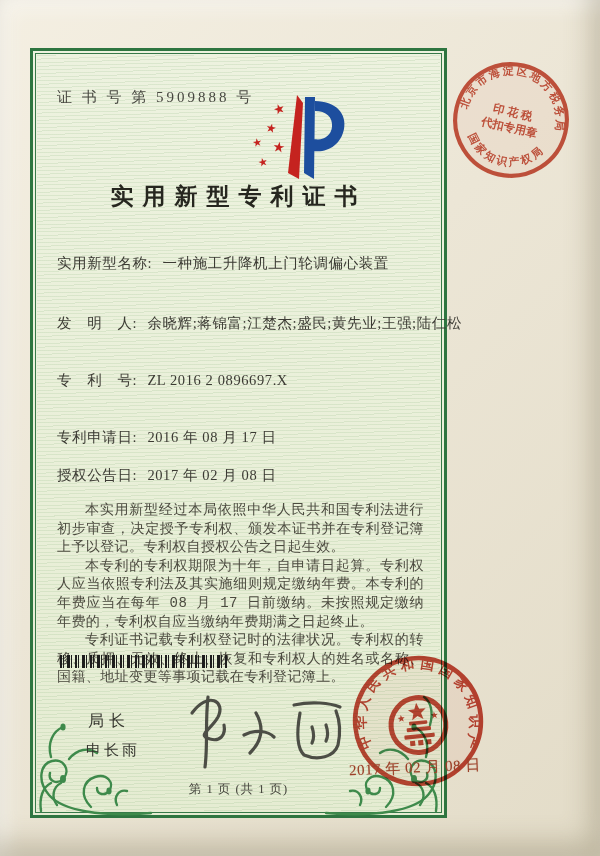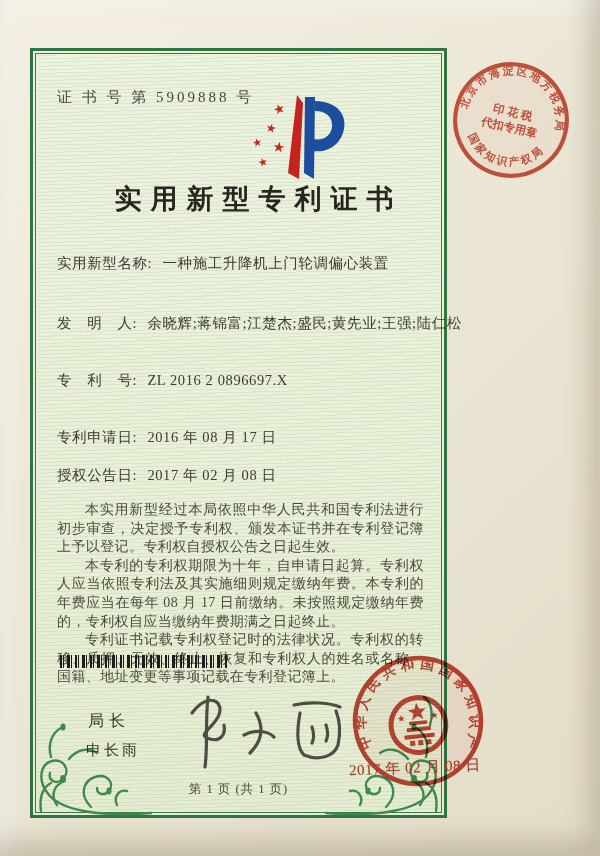--- a/index.html
+++ b/index.html
@@ -24,31 +24,31 @@
   }
   .frame::after{ 
     content:"";position:absolute;inset:4px;pointer-events:none;
     background:repeating-linear-gradient(178.5deg, rgba(120,170,110,.20) 0 1px, rgba(255,255,255,0) 1px 3.6px);
     opacity:.8;
   }
   .cert-no{position:absolute;left:24px;top:37px;font-size:15px;letter-spacing:3px;color:#474740;z-index:3;}
   .logo{position:absolute;left:212px;top:42px;width:110px;height:94px;z-index:3;}
   .title{
     position:absolute;left:0;top:130px;width:100%;text-align:center;
-    font-size:27px;font-weight:bold;letter-spacing:9px;color:#26261f;z-index:3;padding-left:20px;
+    font-size:23px;font-weight:bold;letter-spacing:9px;color:#26261f;z-index:3;
   }
   .fields{position:absolute;left:24px;right:18px;top:202px;z-index:3;}
   .field-row{font-size:14.5px;line-height:20px;color:#3b3a33;letter-spacing:.6px;white-space:nowrap;}
   .field-row .lab{display:inline-block;}
   .field-row .val{margin-left:6px;}
   .mt26{margin-top:40px}.mt24{margin-top:37px}.mt18{margin-top:18px}
   .paras{position:absolute;left:24px;right:20px;top:450px;z-index:3;}
   .paras p{
     margin:0;font-size:14px;line-height:18.6px;text-indent:2em;text-align:justify;
-    color:#4b4a3f;letter-spacing:.4px;
+    color:#4b4a3f;letter-spacing:.4px;font-family:Liberation Mono, monospace;
   }
   .barcode{
     position:absolute;left:27px;top:604px;width:168px;height:13px;z-index:3;
     background:repeating-linear-gradient(90deg,
       #1d1d1d 0 2px, transparent 2px 3px,
       #1d1d1d 3px 4px, transparent 4px 7px,
       #1d1d1d 7px 10px, transparent 10px 11px,
       #1d1d1d 11px 12px, transparent 12px 15px);
   }
   .director-title{position:absolute;left:55px;top:660px;font-size:16px;letter-spacing:5px;color:#35352e;z-index:3;}

